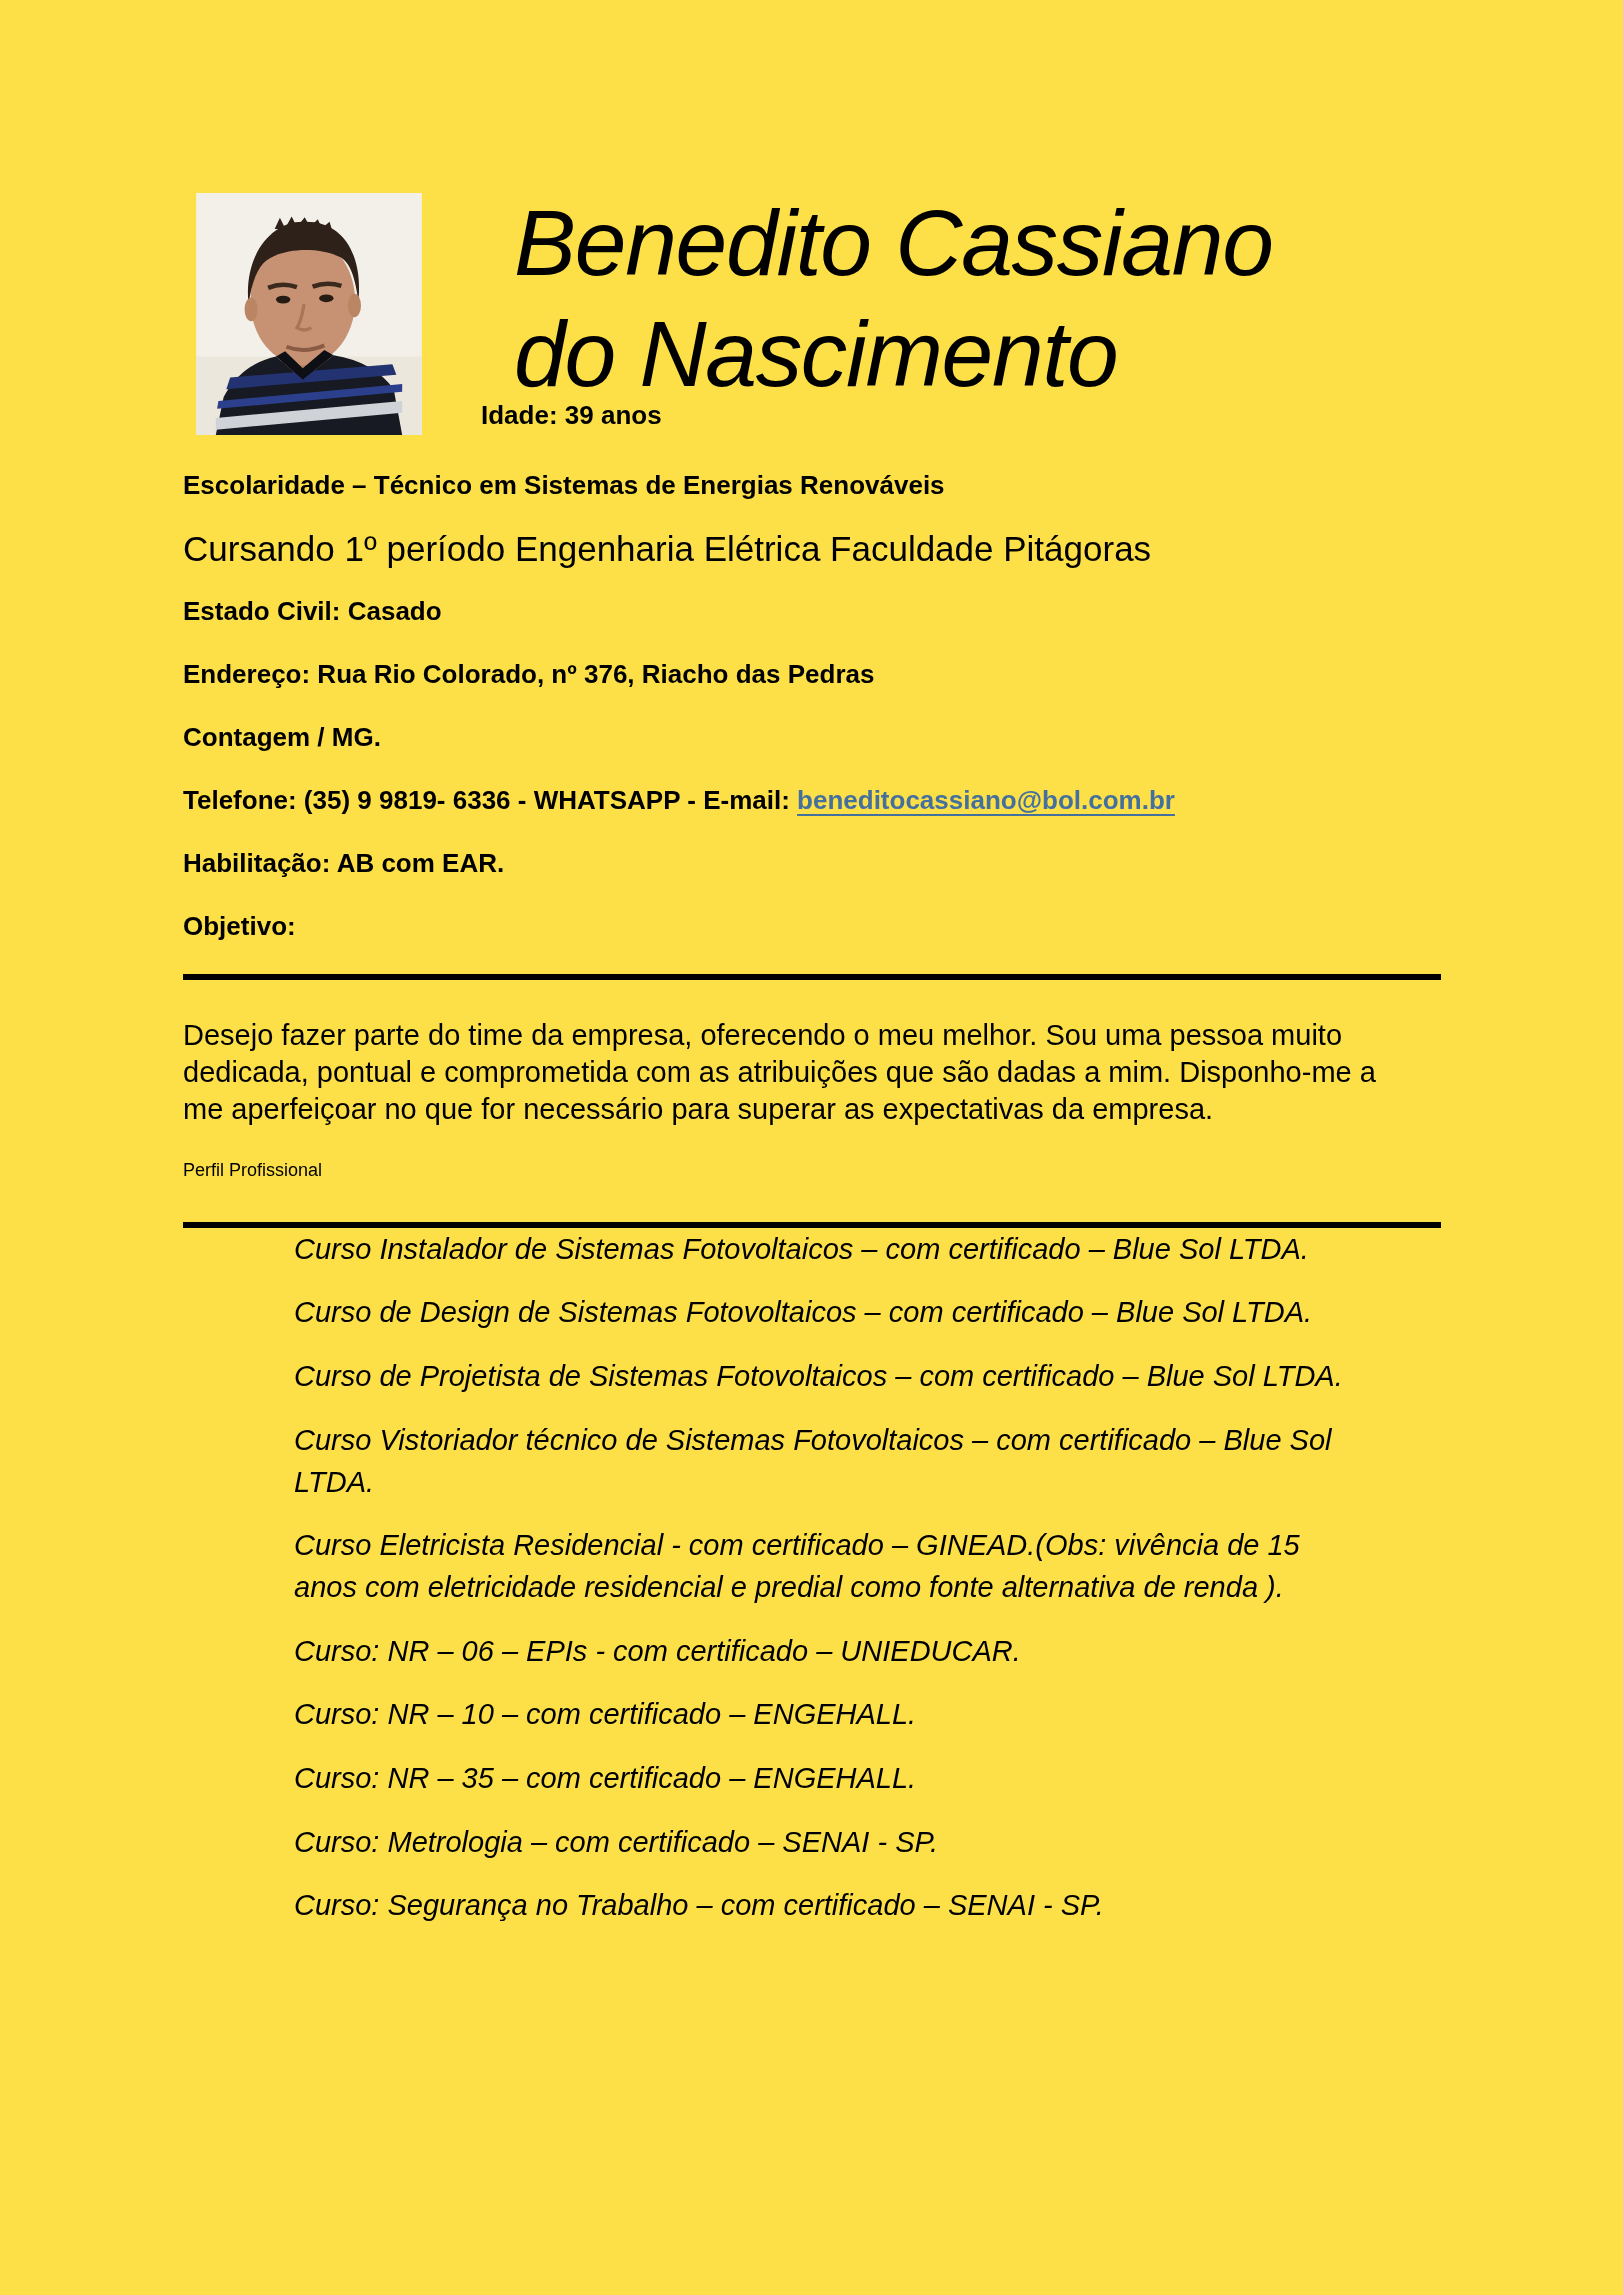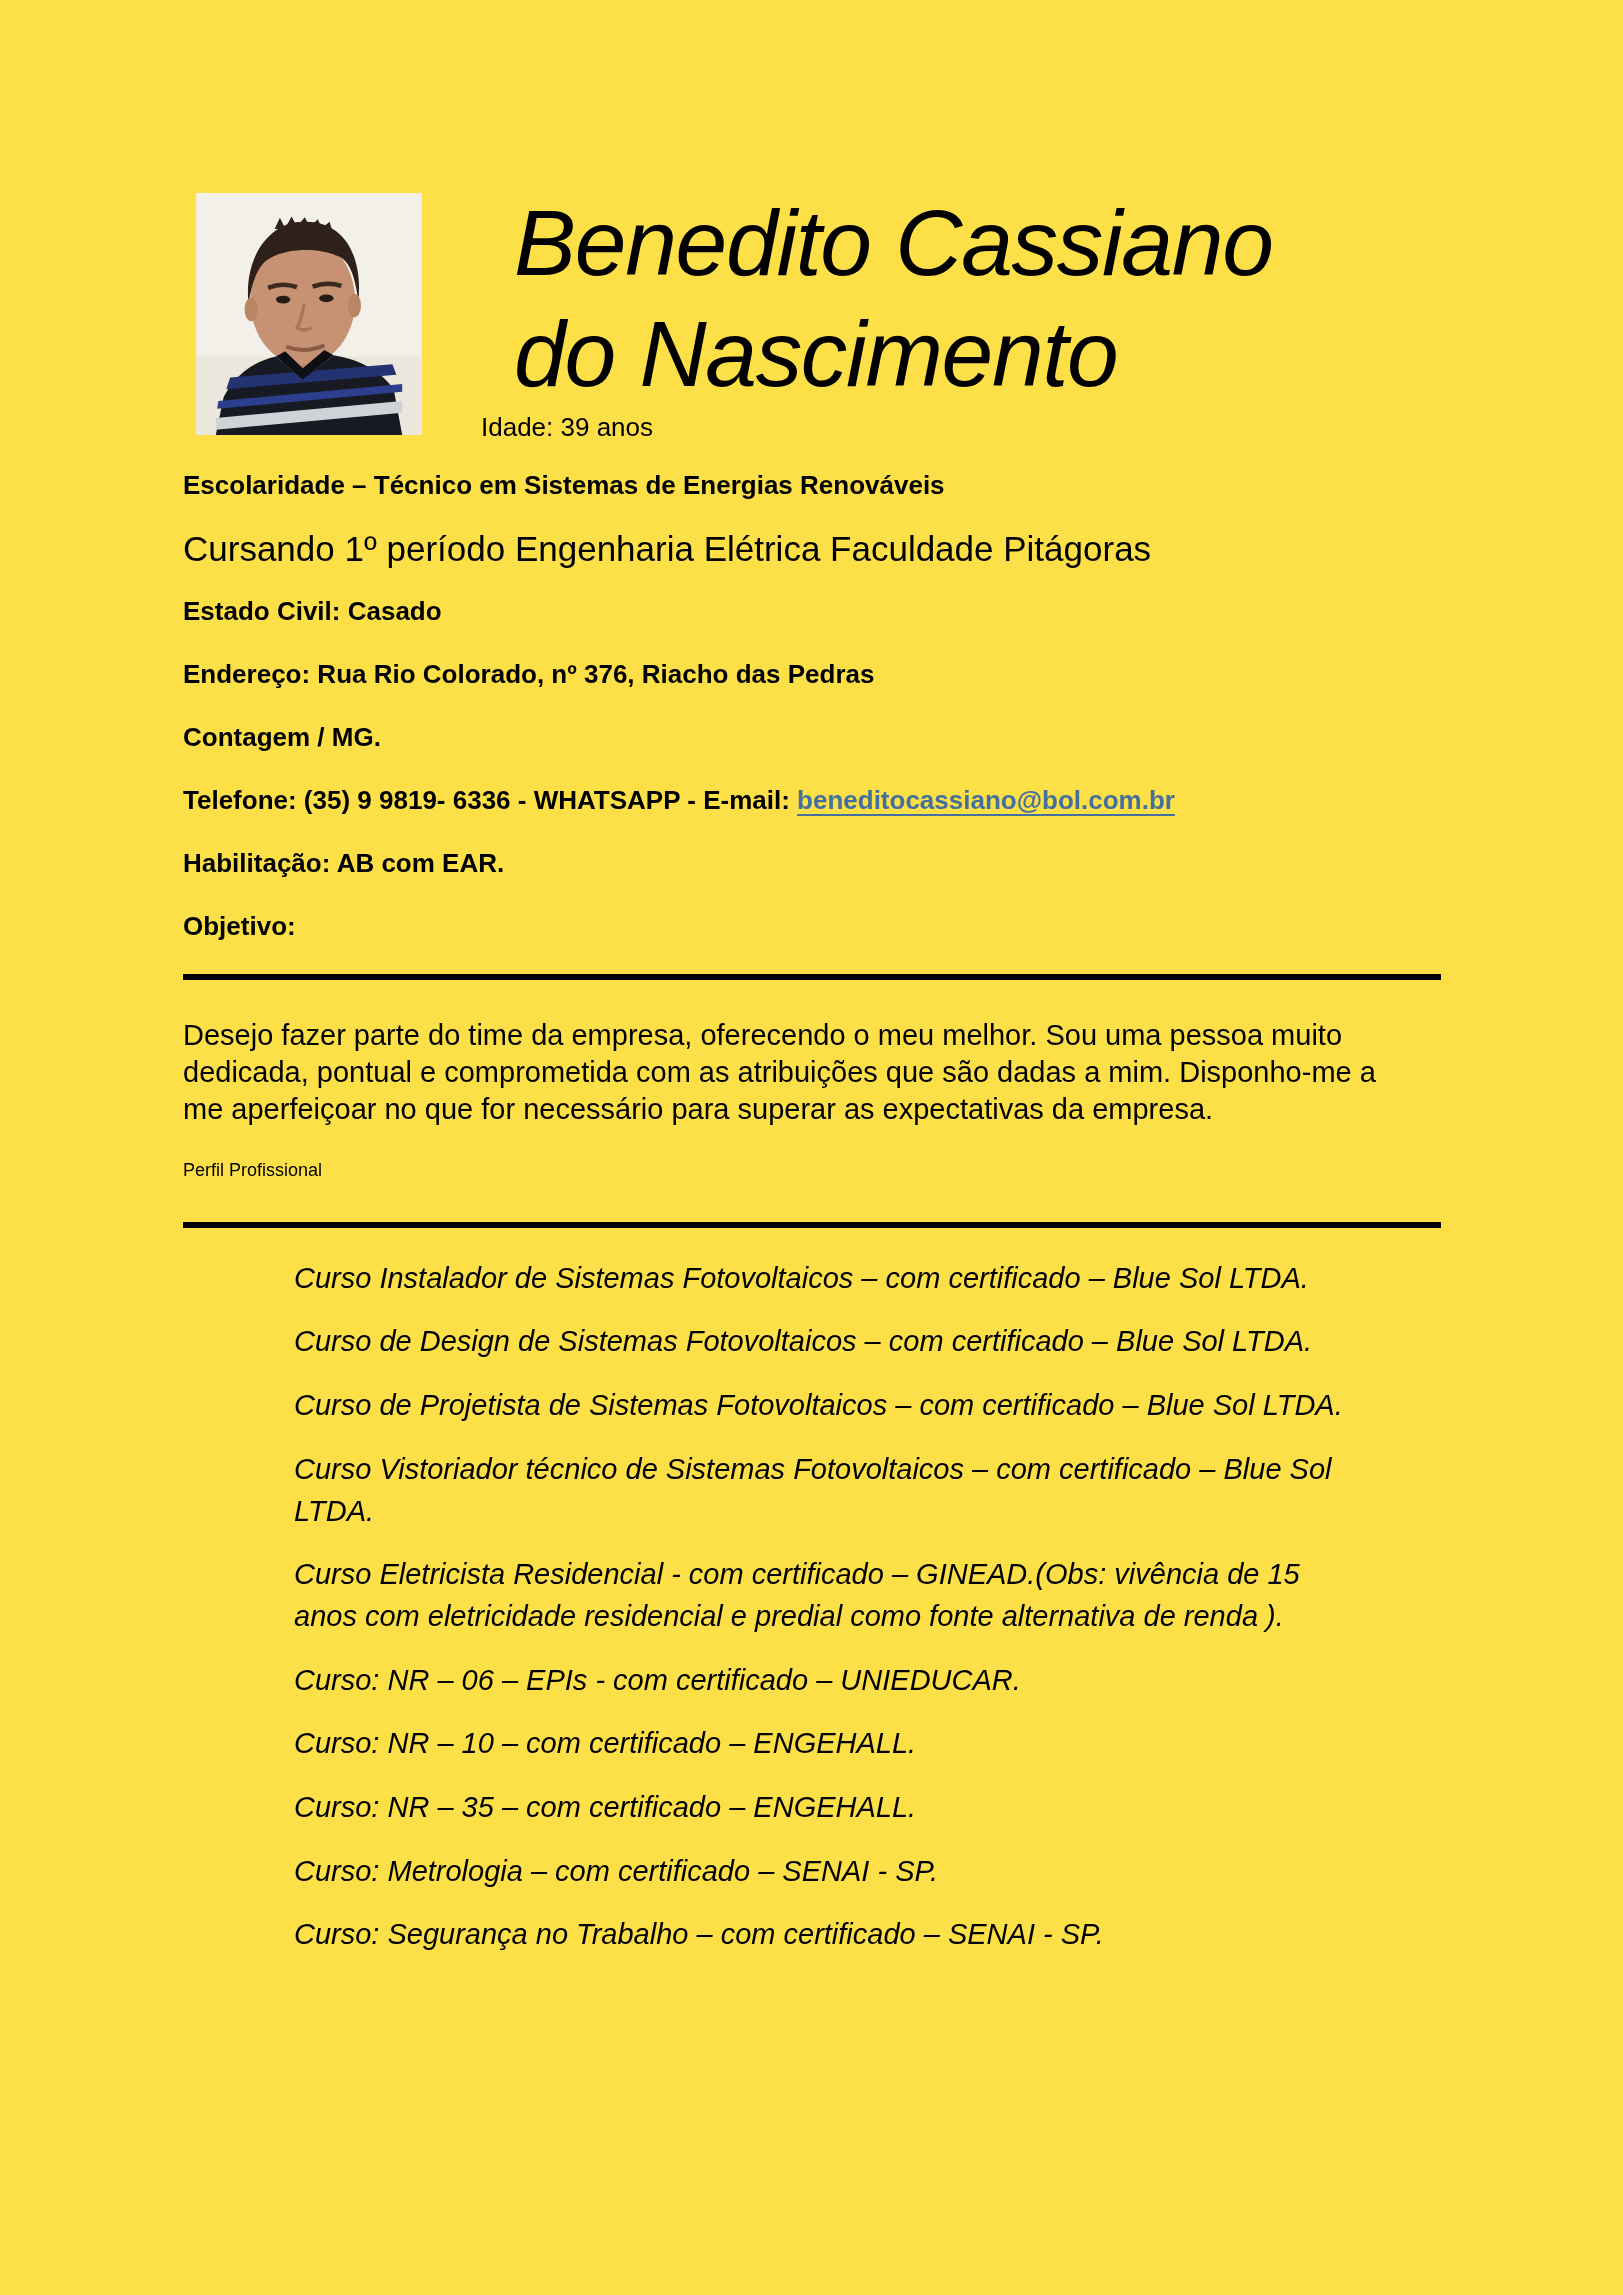--- a/index.html
+++ b/index.html
@@ -14,22 +14,22 @@
   .photo{
     position:absolute;left:196px;top:193px;
     width:226px;height:242px;display:block;
   }
   .title{
     position:absolute;left:514px;top:188px;
     font-style:italic;font-size:93px;line-height:111px;
     letter-spacing:-1.3px;white-space:nowrap;
   }
   .age{
-    position:absolute;left:481px;top:412px;
-    font-weight:normal;font-size:26px;line-height:31px;white-space:nowrap;
+    position:absolute;left:481px;top:400px;
+    font-weight:bold;font-size:26px;line-height:31px;white-space:nowrap;
   }
   .main{
     position:absolute;left:183px;top:470px;width:1258px;
   }
   .info p{
     font-size:26px;font-weight:bold;line-height:31px;
     margin:0 0 32px 0;white-space:nowrap;
   }
   .info p.regular{font-weight:normal;font-size:35px;}
   .email-link{
@@ -42,21 +42,21 @@
   .rule2{margin-top:35px;}
   .objective{
     margin-top:37px;
     font-size:29px;line-height:37px;
   }
   .objective div{white-space:nowrap;}
   .section-title{
     margin-top:26px;
     font-weight:normal;font-size:18px;line-height:33px;white-space:nowrap;
   }
-  .courses{margin-top:29px;padding-left:111px;}
+  .courses{padding-left:111px;}
   .course{margin:0 0 21.6px 0;}
   .course-line{
     font-style:italic;font-size:29px;line-height:42px;white-space:nowrap;
   }
 </style>
 </head>
 <body>
 
 <div class="page">
 

